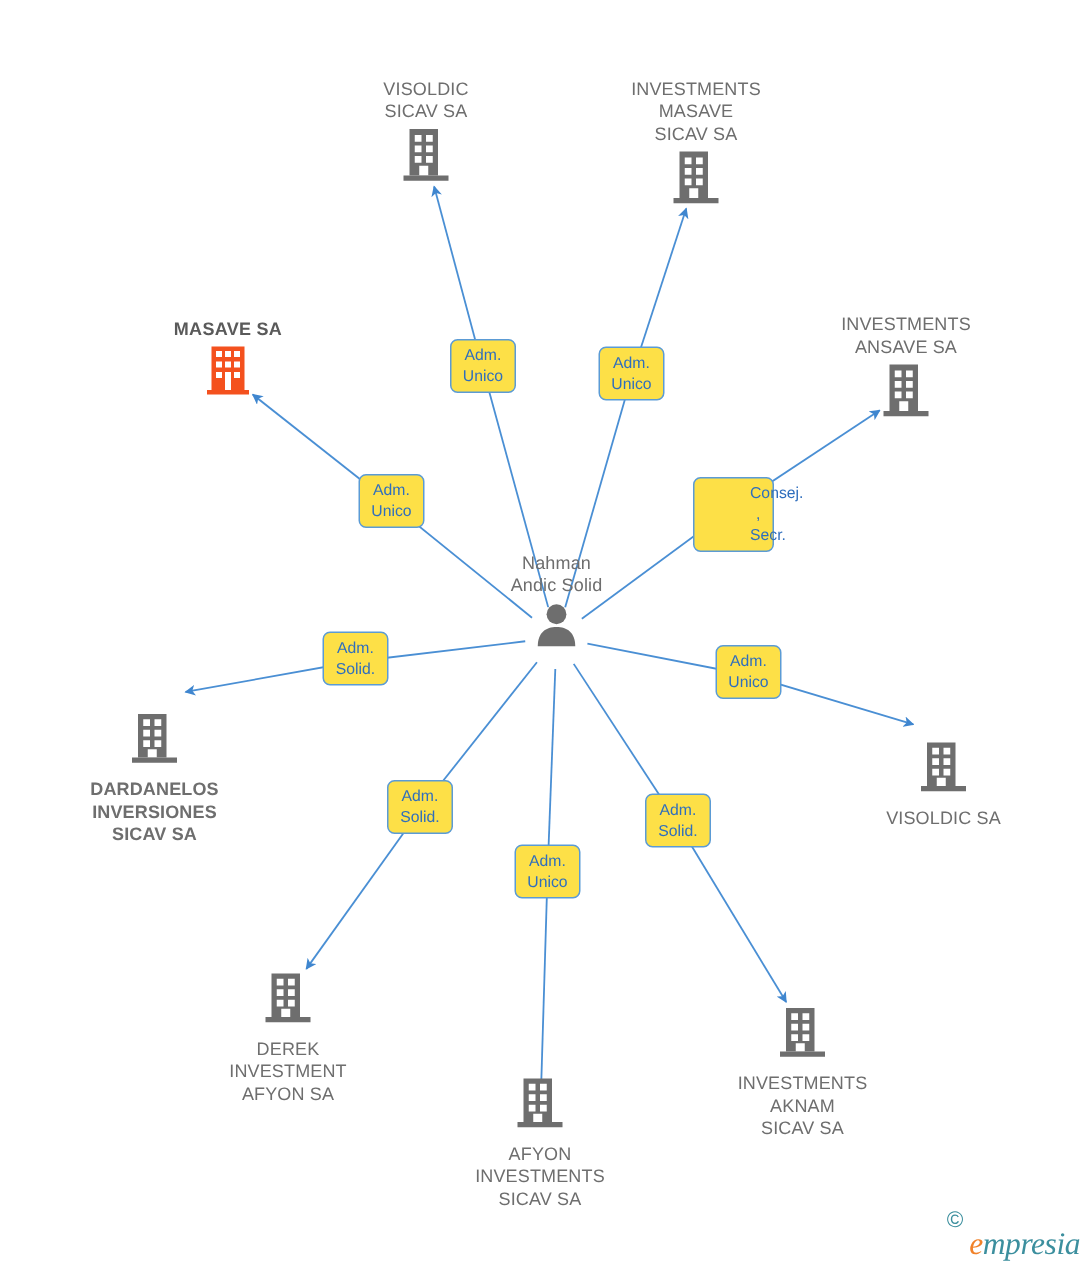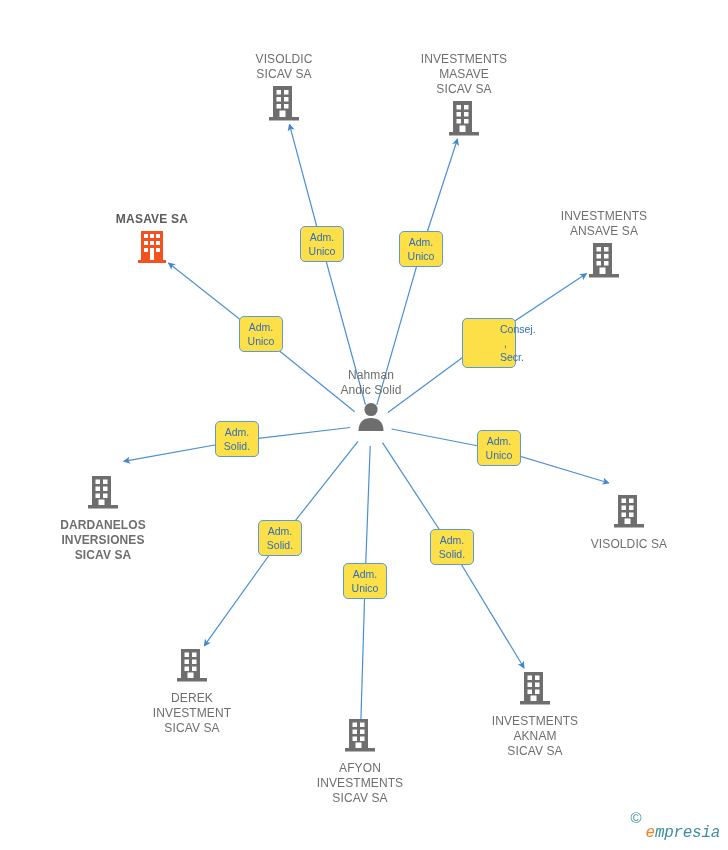--- a/index.html
+++ b/index.html
@@ -73,23 +73,23 @@
     display: flex;
     align-items: center;
     gap: 4px;
     font-size: 17px;
   }
   .watermark .copy {
     color: #3c8f9e;
     font-size: 15px;
   }
   .watermark .brand {
-    font-family: Liberation Mono, monospace;
+    font-family: Liberation Serif, serif;
     font-style: italic;
-    font-size: 16px;
+    font-size: 21px;
     color: #3c8f9e;
     letter-spacing: -0.3px;
     margin-top: 32px;
   }
   .watermark .brand .e {
     color: #f1822a;
   }
 </style>
 </head>
 <body>
@@ -254,21 +254,21 @@
         <rect x="8.5" y="11.5" width="4.5" height="4.5" fill="#fff"></rect>
         <rect x="16" y="11.5" width="4.5" height="4.5" fill="#fff"></rect>
         <rect x="8.5" y="18.5" width="4.5" height="4.5" fill="#fff"></rect>
         <rect x="16" y="18.5" width="4.5" height="4.5" fill="#fff"></rect>
         <rect x="11.5" y="24.5" width="6" height="5.5" fill="#fff"></rect>
         <rect x="1" y="30" width="30" height="3.5" fill="#6e6e6e"></rect>
       </svg>
     </span>
     <div class="caption cap-below">DEREK
 INVESTMENT
-SICAV SA</div>
+AFYON SA</div>
   </div>
 
   <div class="node" style="left:360px; top:718px;">
     <span class="glyph">
       <svg width="32" height="36" viewBox="0 0 32 36">
         <rect x="5" y="1" width="19" height="29" fill="#6e6e6e"></rect>
         <rect x="8.5" y="4.5" width="4.5" height="4.5" fill="#fff"></rect>
         <rect x="16" y="4.5" width="4.5" height="4.5" fill="#fff"></rect>
         <rect x="8.5" y="11.5" width="4.5" height="4.5" fill="#fff"></rect>
         <rect x="16" y="11.5" width="4.5" height="4.5" fill="#fff"></rect>

